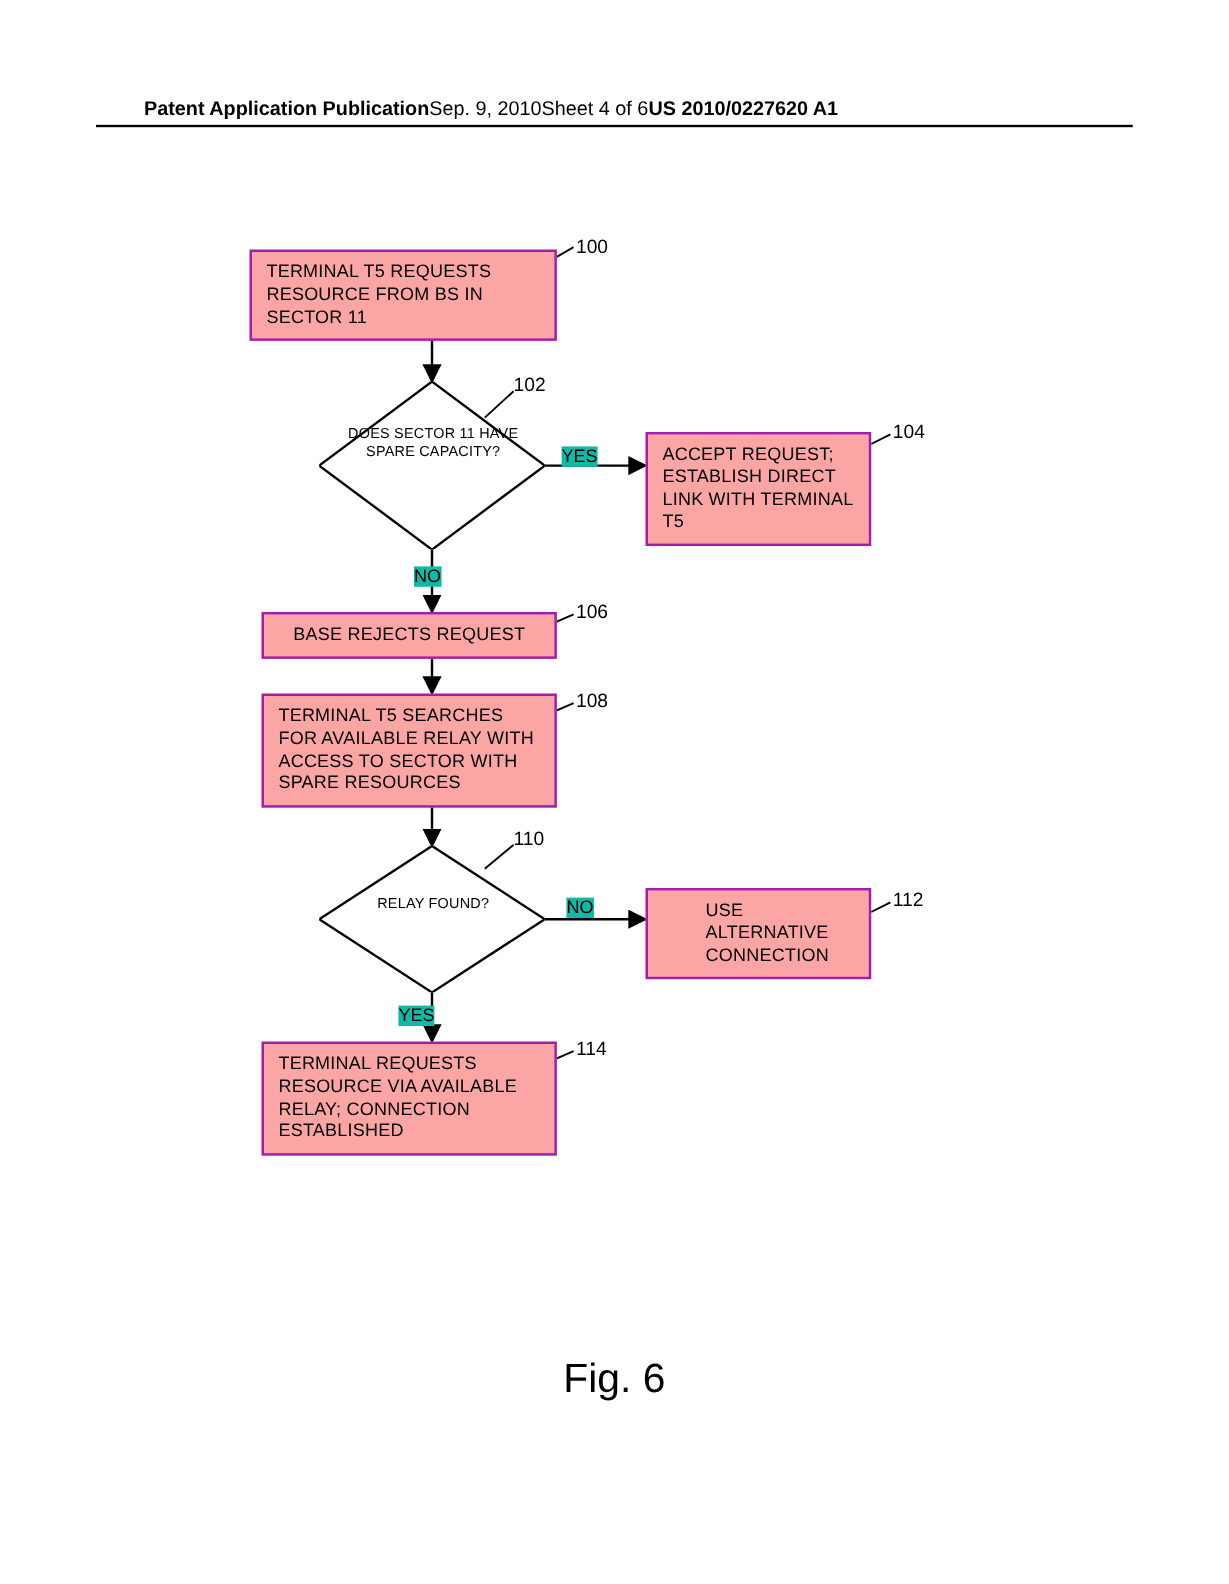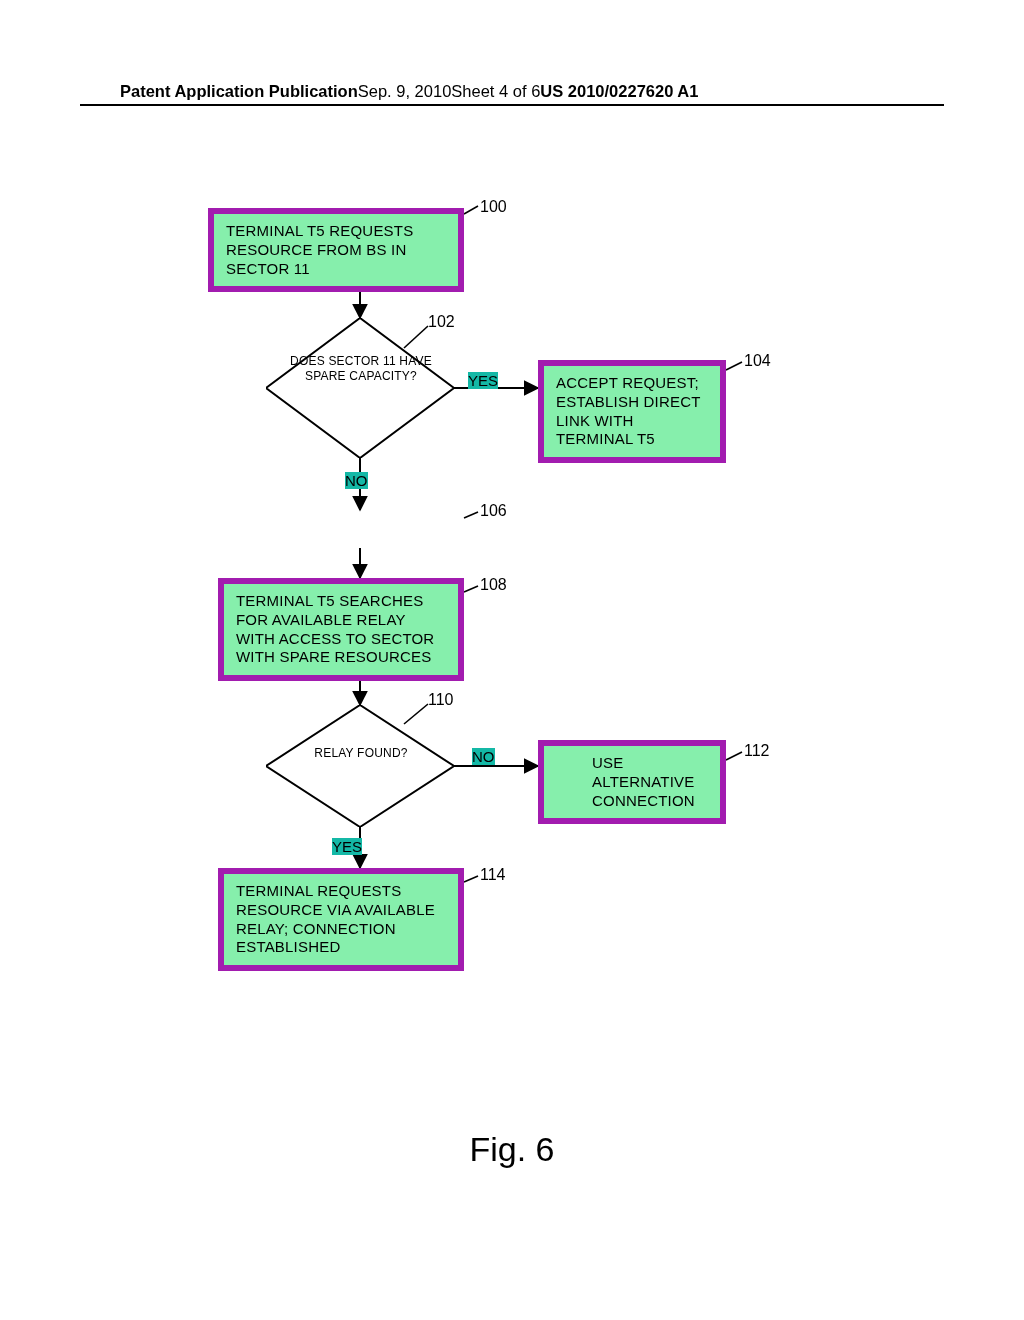--- a/index.html
+++ b/index.html
@@ -36,22 +36,22 @@
   .diagram {
     position: absolute;
     top: 200px;
     left: 120px;
     width: 760px;
     height: 870px;
   }
 
   .box {
     position: absolute;
-    border: 6px solid #a21caf;
-    background: #86efac;
+    border: 2px solid #a21caf;
+    background: #fca5a5;
     padding: 8px 12px;
     font-size: 15px;
     line-height: 1.25;
     text-align: left;
     letter-spacing: 0.2px;
   }
 
   .ref {
     position: absolute;
     font-size: 16px;
@@ -153,20 +153,23 @@
   <div class="diamond-text" style="left:156px; top:154px;">DOES SECTOR 11 HAVE SPARE CAPACITY?</div>
   <div class="ref" style="left:308px; top:113px;">102</div>
   <div class="edge-label" style="left:348px; top:172px;">YES</div>
   <div class="edge-label" style="left:225px; top:272px;">NO</div>
 
   <div class="box" style="left:418px; top:160px; width:188px;">
     <span>ACCEPT REQUEST; ESTABLISH DIRECT LINK WITH TERMINAL T5</span>
   </div>
   <div class="ref" style="left:624px; top:152px;">104</div>
 
+  <div class="box" style="left:98px; top:310px; width:246px; text-align:center;">
+    <span>BASE REJECTS REQUEST</span>
+  </div>
   <div class="ref" style="left:360px; top:302px;">106</div>
 
   <div class="box" style="left:98px; top:378px; width:246px;">
     <span>TERMINAL T5 SEARCHES FOR AVAILABLE RELAY WITH ACCESS TO SECTOR WITH SPARE RESOURCES</span>
   </div>
   <div class="ref" style="left:360px; top:376px;">108</div>
 
   <svg class="diamond" style="left:146px; top:505px;" width="188" height="122">
     <polygon points="94,0 188,61 94,122 0,61" fill="#fff" stroke="#000" stroke-width="2"></polygon>
   </svg>

